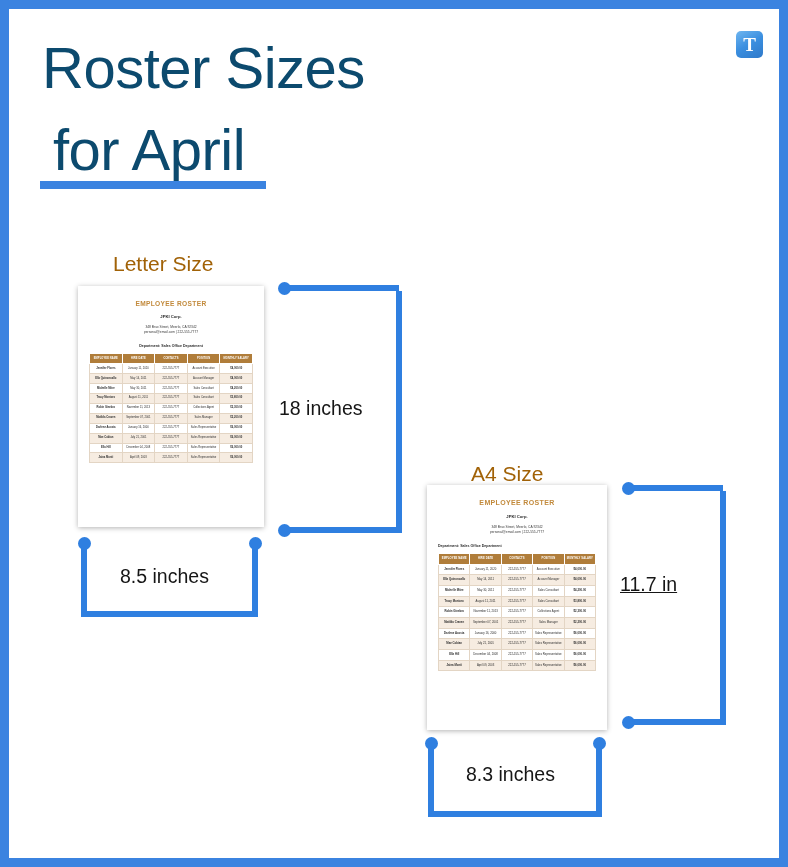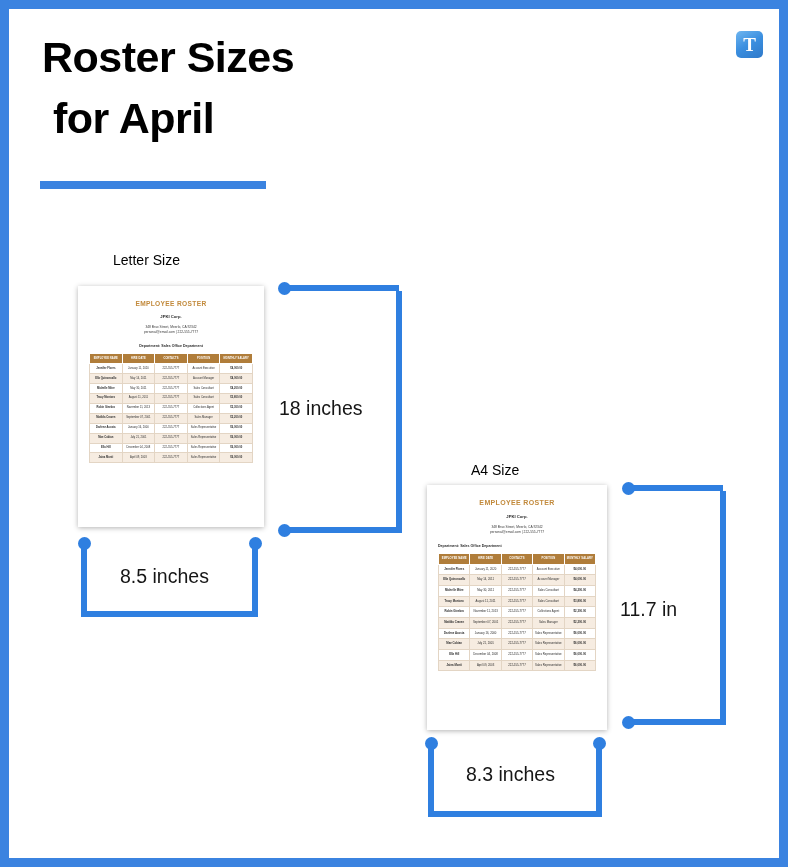--- a/index.html
+++ b/index.html
@@ -21,23 +21,23 @@
   }
 
   
   .headline {
     position: absolute;
     left: 33px;
     top: 18px;
     width: 420px;
   }
   .headline-line {
-    font-size: 43px;
-    font-weight: 700;
-    color: #000000;
+    font-size: 58px;
+    font-weight: 400;
+    color: #0c4a6e;
     letter-spacing: -0.5px;
     line-height: 1.42;
     white-space: pre;
   }
   .headline-line.indent { padding-left: 11px; }
 
   .title-rule {
     position: absolute;
     left: 31px;
     top: 172px;
@@ -71,22 +71,22 @@
     letter-spacing: -0.2px;
     color: #1d1d1d;
     white-space: pre;
   }
   .brand-text .b { font-weight: 700; }
   .brand-text .n { font-weight: 400; color: #4a4a4a; }
 
   
   .size-label {
     position: absolute;
-    font-size: 14px;
-    color: #000000;
+    font-size: 21px;
+    color: #a16207;
     white-space: nowrap;
   }
   #letter-label { left: 104px; top: 243px; }
   #a4-label     { left: 462px; top: 440px; margin-top: 13px; }
 
   
   .sheet {
     position: absolute;
     background: #ffffff;
     box-shadow: 0 1px 5px rgba(0,0,0,0.30);
@@ -207,21 +207,21 @@
   #dim-a4-w .d1 { left: 2.5px;   top: 0; }
   #dim-a4-w .d2 { left: 170.5px; top: 0; }
 
   #dim-letter-h { left: 269px; top: 276px; width: 130px; height: 256px; }
   #dim-letter-w { left: 66px;  top: 528px; width: 200px; height: 90px;  }
   #dim-a4-h     { left: 613px; top: 476px; width: 115px; height: 248px; }
   #dim-a4-w     { left: 413px; top: 728px; width: 195px; height: 90px;  }
 
   #txt-11      { left: 270px; top: 388px; }
   #txt-85      { left: 111px; top: 556px; }
-  #txt-117     { left: 611px; top: 589px; }
+  #txt-117     { left: 611px; top: 564px; text-decoration: underline; }
   #txt-83      { left: 457px; top: 754px; text-align: right; }
 </style>
 </head>
 <body>
 
 <div id="page">
 
   <div class="headline">
     <div class="headline-line">Roster Sizes</div>
     <div class="headline-line indent">for April</div>

